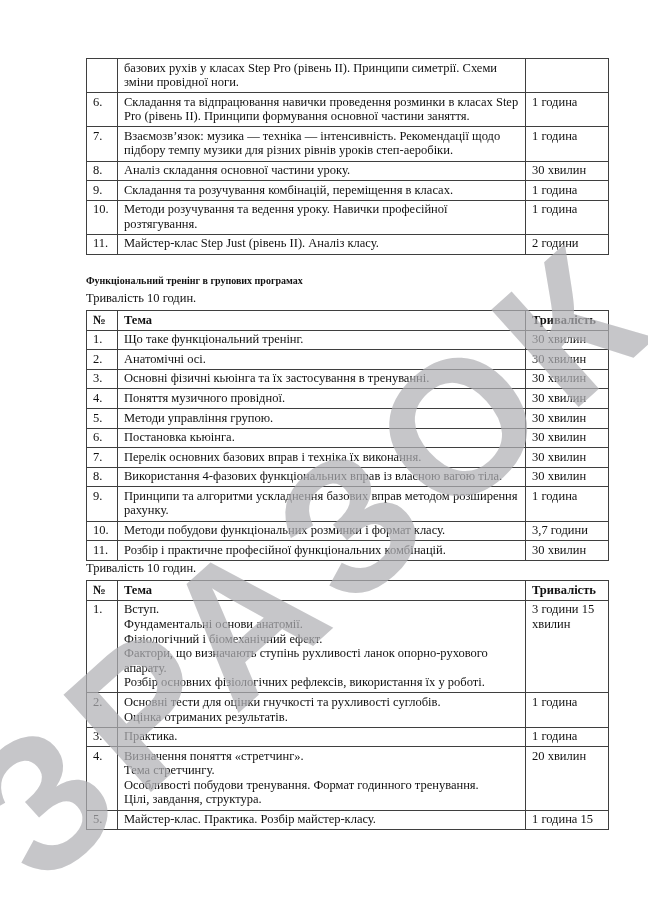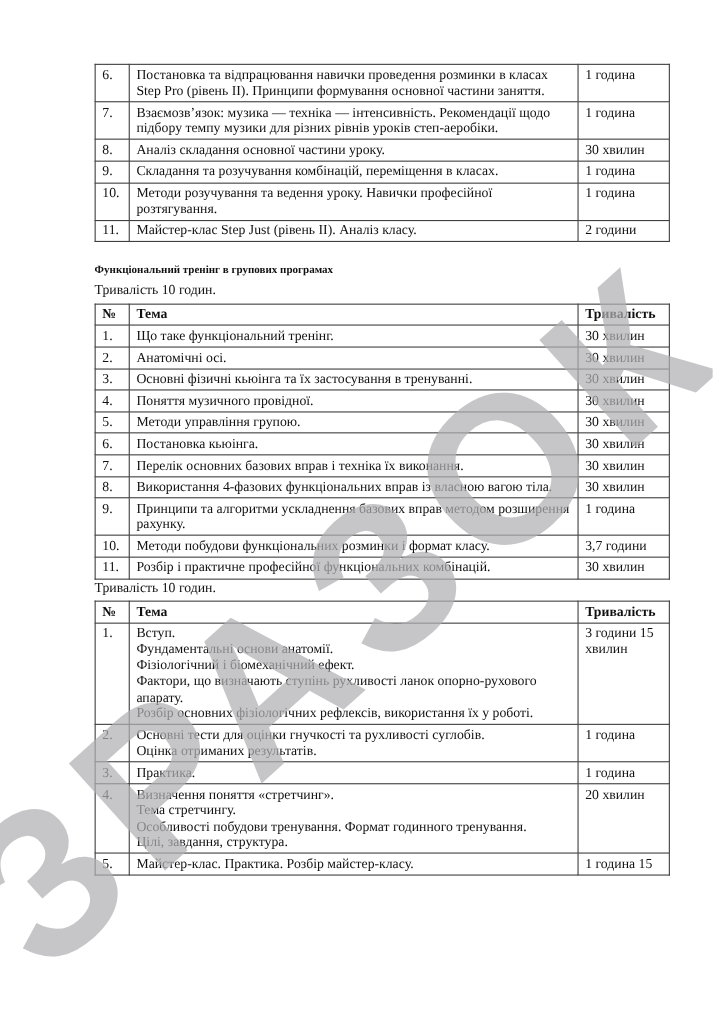--- a/index.html
+++ b/index.html
@@ -72,22 +72,27 @@
   <div class="content">
 
     <table class="doc-table">
       <colgroup>
         <col class="col-num">
           <col class="col-topic">
           <col class="col-dur">
       </colgroup>
       <tbody>
           <tr>
+            <td></td>
+            <td>базових рухів у класах Step Pro (рівень II). Принципи симетрії. Схеми зміни провідної ноги.</td>
+            <td></td>
+          </tr>
+          <tr>
             <td>6.</td>
-            <td>Постановка та відпрацювання навички проведення розминки в класах Step Pro (рівень II). Принципи формування основної частини заняття.</td>
+            <td>Складання та відпрацювання навички проведення розминки в класах Step Pro (рівень II). Принципи формування основної частини заняття.</td>
             <td>1 година</td>
           </tr>
           <tr>
             <td>7.</td>
             <td>Взаємозв’язок: музика — техніка — інтенсивність. Рекомендації щодо підбору темпу музики для різних рівнів уроків степ-аеробіки.</td>
             <td>1 година</td>
           </tr>
           <tr>
             <td>8.</td>
             <td>Аналіз складання основної частини уроку.</td>

